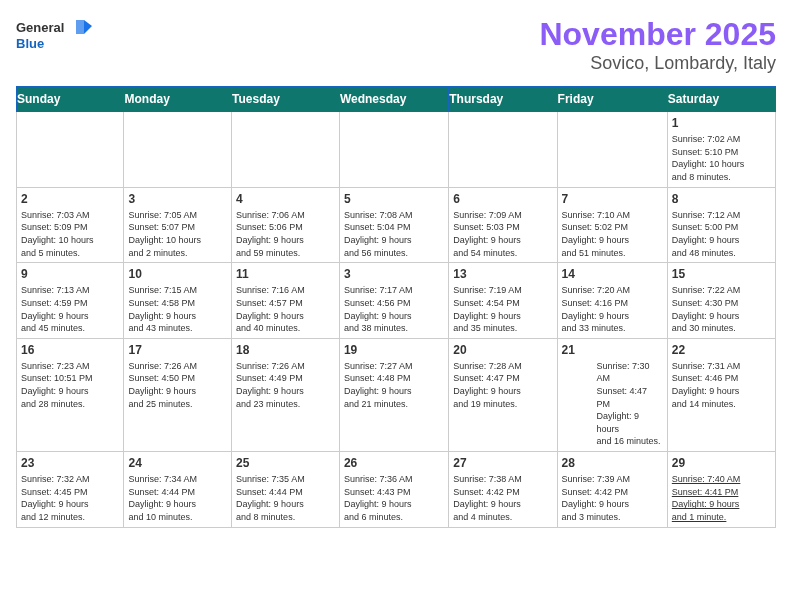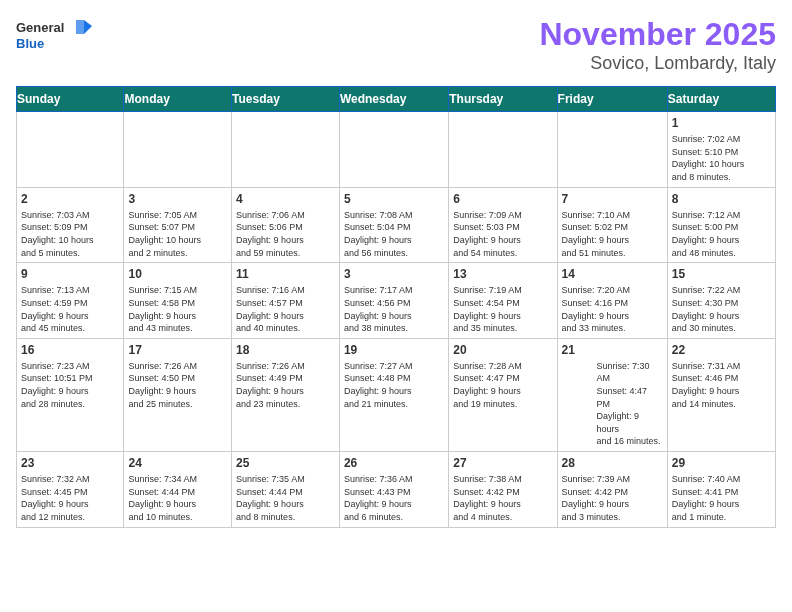--- a/index.html
+++ b/index.html
@@ -304,20 +304,20 @@
         </td>
         <td>
           <span class="day-number">28</span>
           <div class="cell-content" style="white-space: pre-line;">Sunrise: 7:39 AM
 Sunset: 4:42 PM
 Daylight: 9 hours
 and 3 minutes.</div>
         </td>
         <td>
           <span class="day-number">29</span>
-          <div class="cell-content" style="white-space: pre-line;">Sunrise: 7:40 AM
+          <div class="cell-content" style="white-space: pre-line; text-decoration: underline;">Sunrise: 7:40 AM
 Sunset: 4:41 PM
 Daylight: 9 hours
 and 1 minute.</div>
         </td>
       </tr>
     </tbody>
 </table>
 
 </body></html>

